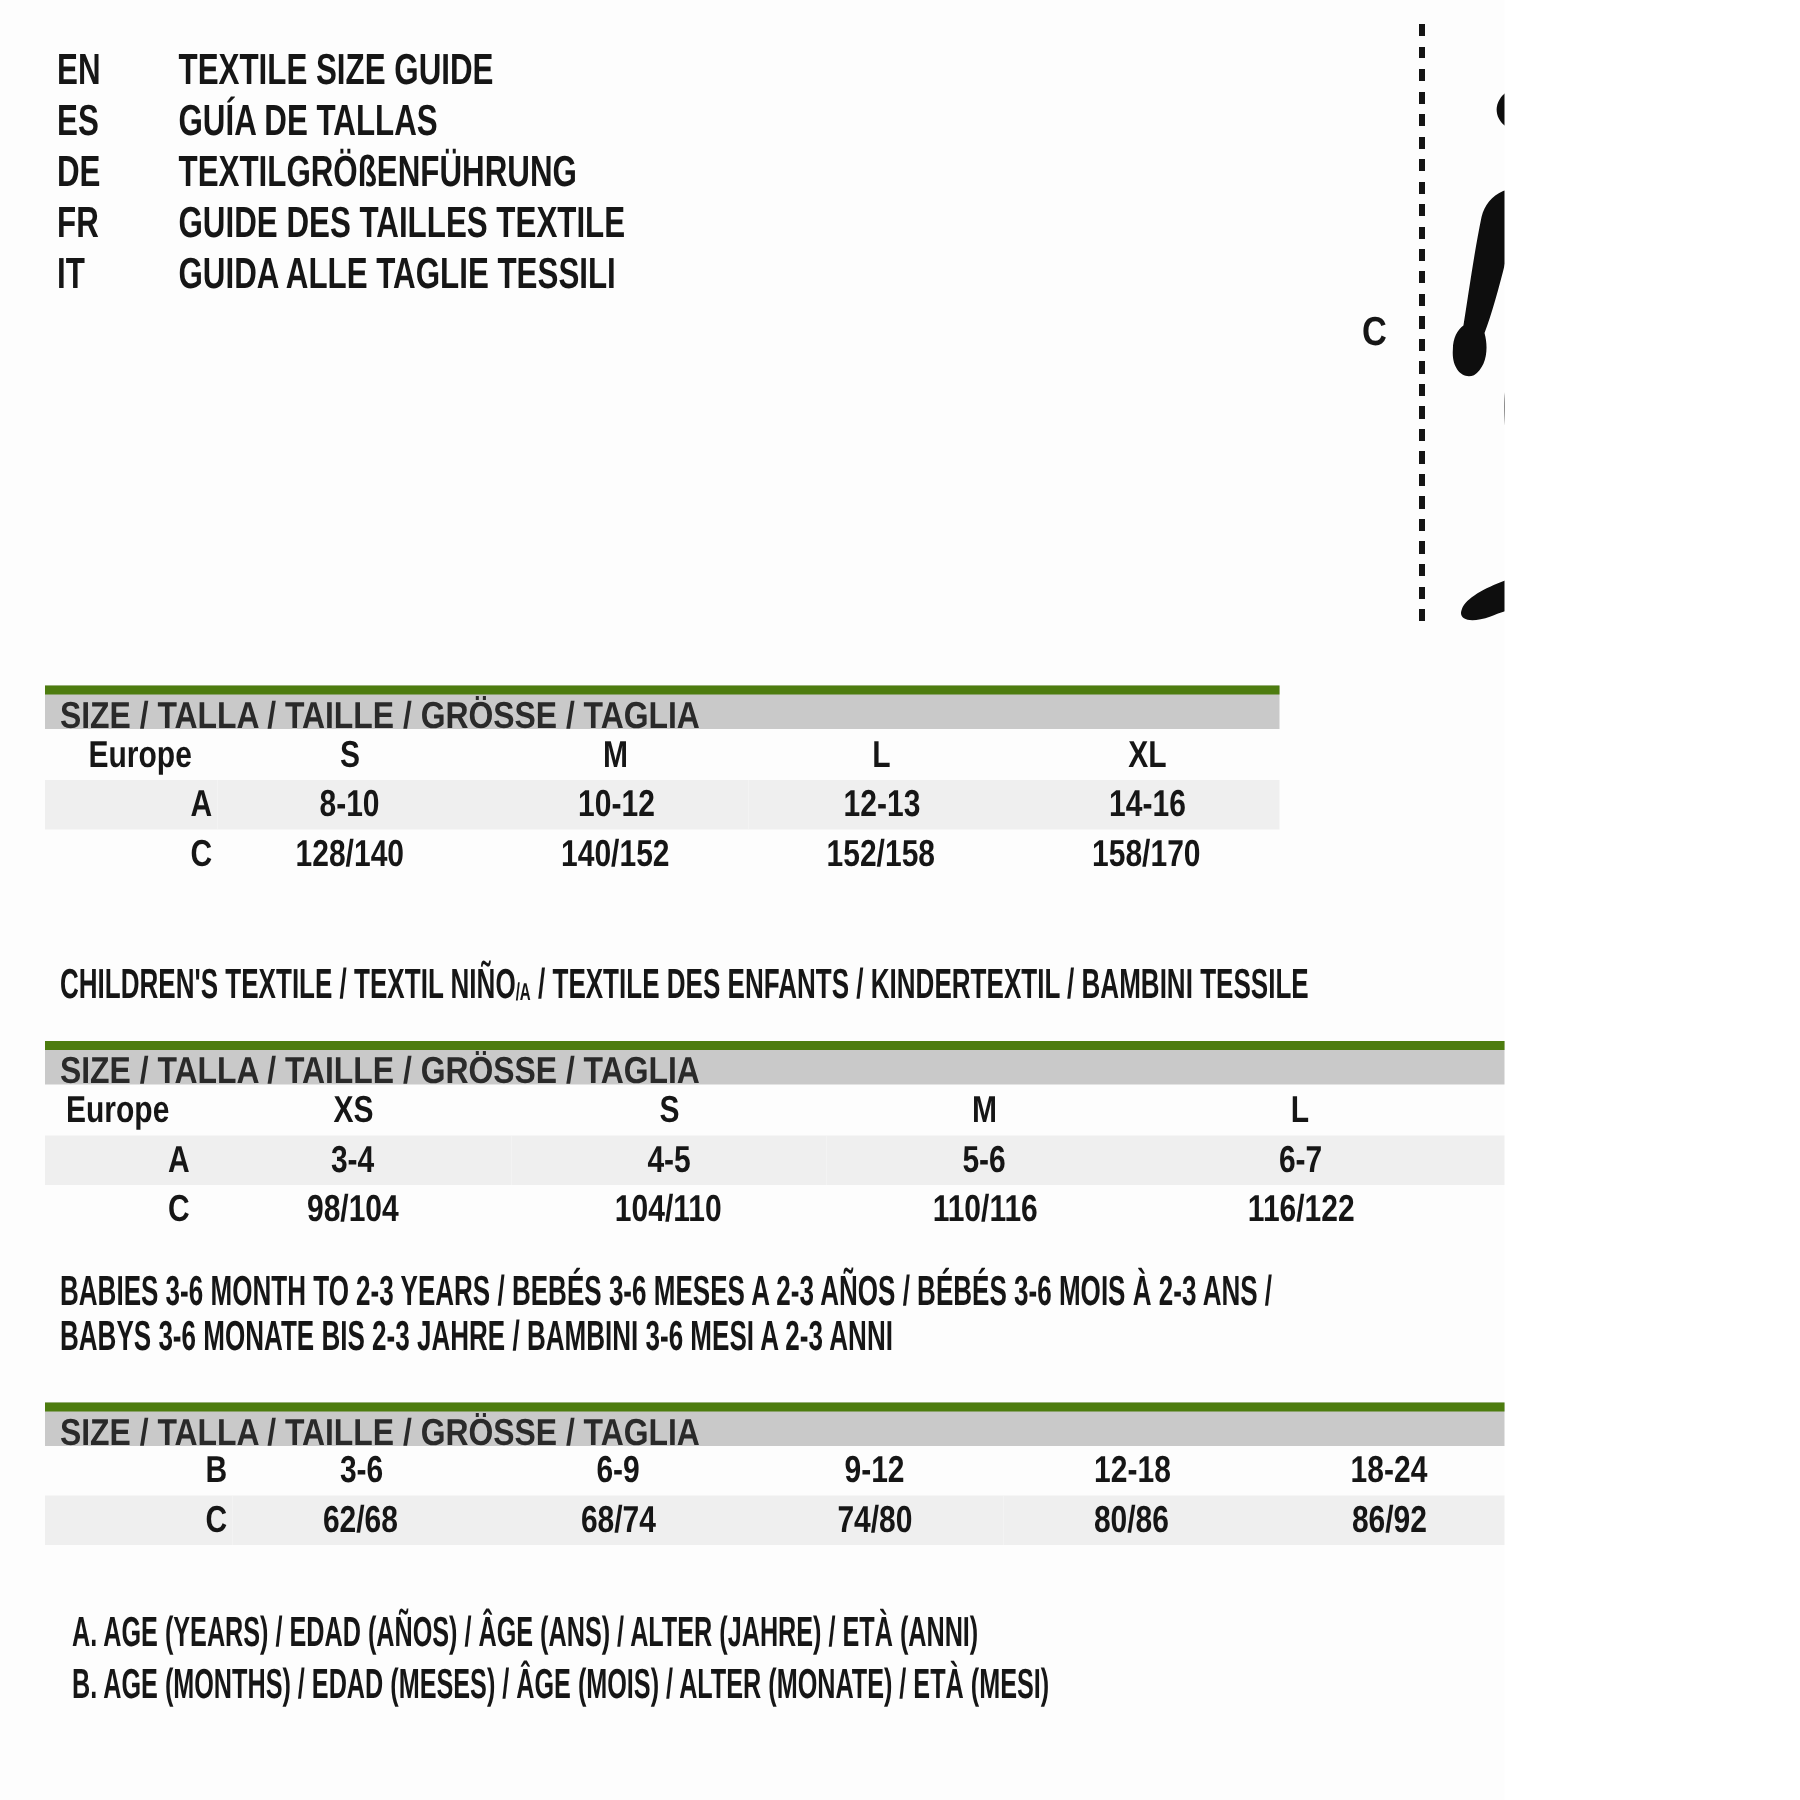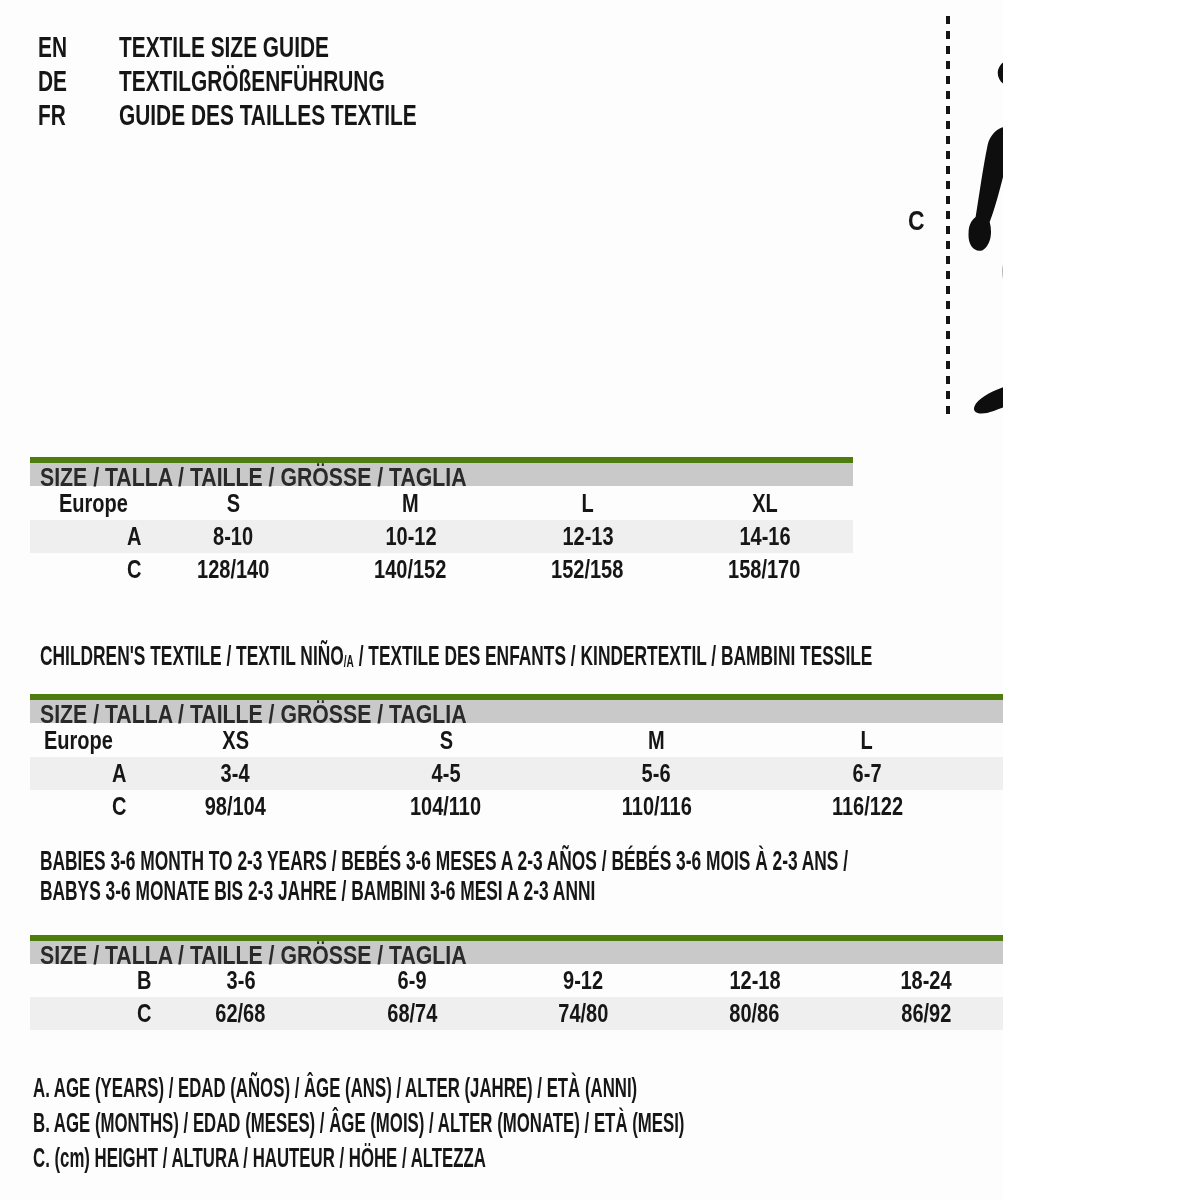--- a/index.html
+++ b/index.html
@@ -47,40 +47,48 @@
     box-sizing:border-box;
   }
   .size-bar.babies { margin-top:29px; }
   .size-table { width:100%; border-collapse:collapse; table-layout:fixed; }
   .size-table td { height:33px; text-align:center; padding:0; vertical-align:middle; }
   .size-table tr.row-europe td { height:34px; }
   .size-table td.rowlabel { text-align:right; padding-left:10px; }
   .size-table tr.alt { background:#efefef; }
 
   
-  .legend { position:absolute; left:33px; top:1070px; }
+  .legend { position:absolute; left:48px; top:1070px; }
   .legend-line { height:35px; display:flex; align-items:center; }
 </style>
 </head>
 <body>
 
 <div class="page">
 
   <div class="lang-block">
     <div class="lang-row">
       <span class="lang-code"><span class="cx t-lang">EN</span></span>
       <span class="cx t-lang">TEXTILE SIZE GUIDE</span>
     </div>
     <div class="lang-row">
+      <span class="lang-code"><span class="cx t-lang">ES</span></span>
+      <span class="cx t-lang">GUÍA DE TALLAS</span>
+    </div>
+    <div class="lang-row">
       <span class="lang-code"><span class="cx t-lang">DE</span></span>
       <span class="cx t-lang">TEXTILGRÖßENFÜHRUNG</span>
     </div>
     <div class="lang-row">
       <span class="lang-code"><span class="cx t-lang">FR</span></span>
       <span class="cx t-lang">GUIDE DES TAILLES TEXTILE</span>
+    </div>
+    <div class="lang-row">
+      <span class="lang-code"><span class="cx t-lang">IT</span></span>
+      <span class="cx t-lang">GUIDA ALLE TAGLIE TESSILI</span>
     </div>
   </div>
 
   <div class="height-line"></div>
   <span class="height-label"><span class="cx t-figlabel">C</span></span>
   <svg class="figure-svg" width="172" height="402" viewBox="0 0 170 400" aria-hidden="true">
     <path fill="#0e0e0e" d="
       M 88 2
       C 112 4 126 18 128 38
       C 129 52 127 60 123 66
@@ -254,18 +262,15 @@
     </table>
   </div>
 
   <div class="legend">
     <div class="legend-line">
         <span class="cx t-legend">A. AGE (YEARS) / EDAD (AÑOS) / ÂGE (ANS) / ALTER (JAHRE) / ETÀ (ANNI)</span>
       </div>
     <div class="legend-line">
         <span class="cx t-legend">B. AGE (MONTHS) / EDAD (MESES) / ÂGE (MOIS) / ALTER (MONATE) / ETÀ (MESI)</span>
       </div>
-    <div class="legend-line">
-        <span class="cx t-legend">C. (cm) HEIGHT / ALTURA / HAUTEUR / HÖHE / ALTEZZA</span>
-      </div>
   </div>
 
 </div>
 
 </body></html>

